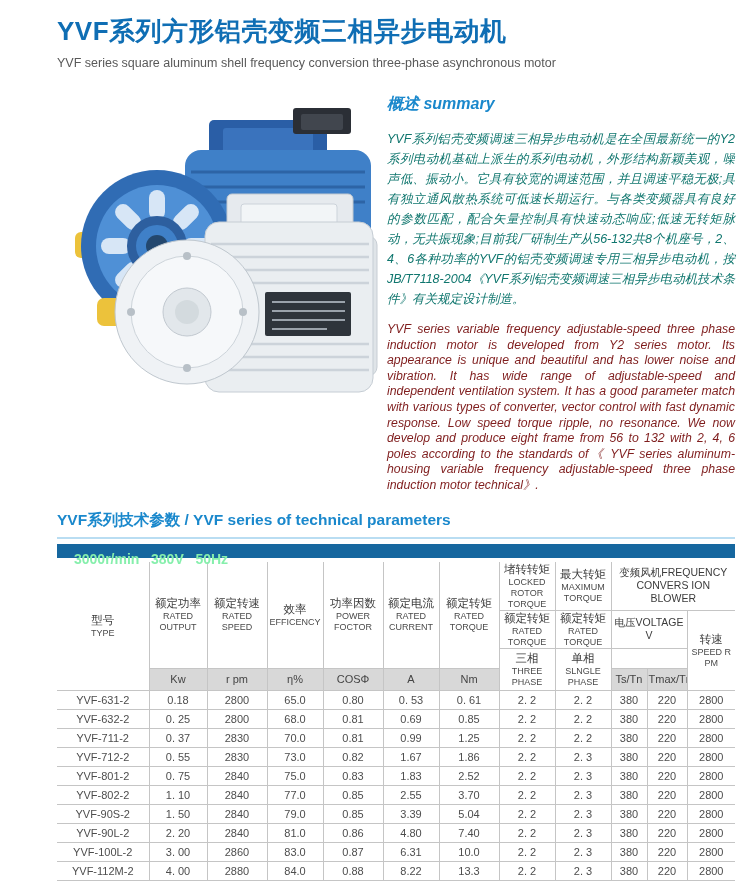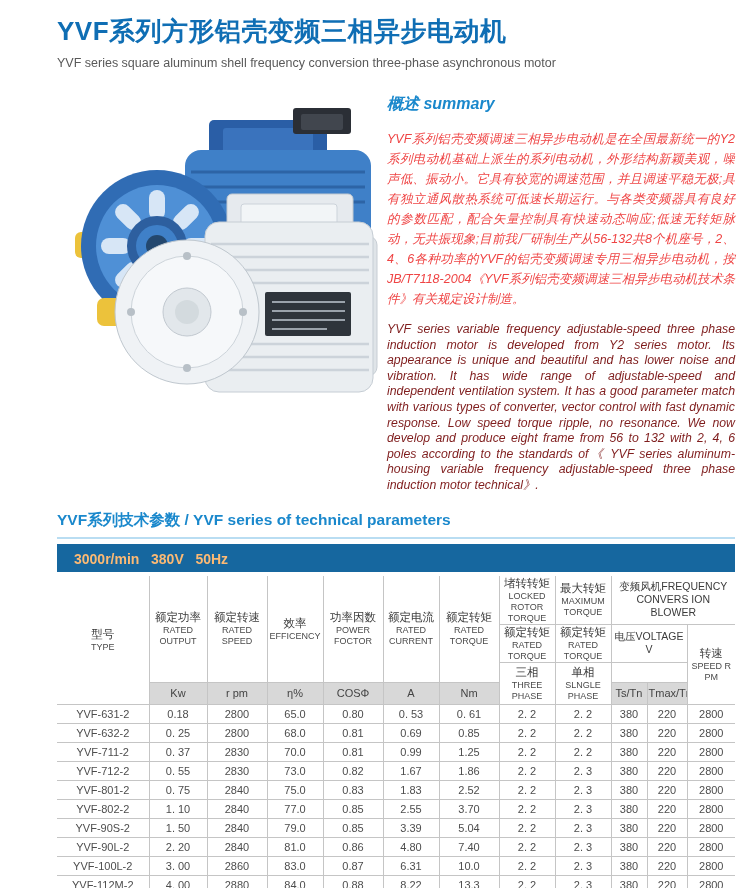--- a/index.html
+++ b/index.html
@@ -12,29 +12,29 @@
   .content { padding:14px 13px 0 57px; }
 
   .page-title { font-size:26px; font-weight:bold; color:#0f6eb4; letter-spacing:0.5px; }
   .page-subtitle { font-size:12.5px; color:#595959; margin-top:7px; }
 
   .top-cols { display:flex; margin-top:24px;font-style:italic; }
   .photo-wrap { width:322px; flex:0 0 322px; }
   .summary-col { flex:1; padding-left:8px; }
 
   .summary-heading { font-size:16px; font-weight:bold; color:#1a88cc; margin-bottom:14px; }
-  .para-zh { font-size:12.5px; line-height:20px; text-align:justify; color:#ef4444; }
+  .para-zh { font-size:12.5px; line-height:20px; text-align:justify; color:#0f766e; }
   .para-en { font-size:12.3px; line-height:15.6px; text-align:justify; color:#7f1d1d; margin-top:13px; }
 
   .section-title { font-size:15.5px; font-weight:bold; color:#1a88cc; margin-top:16px; }
   .section-divider { border:0; border-top:2px solid #b9ddf2; margin-top:6px; }
 
   .spec-bar {
-    margin-top:5px; height:28px; line-height:30px;
-    background:#16679f; color:#fdba74;
+    margin-top:5px; height:14px; line-height:30px;
+    background:#16679f; color:#86efac;
     font-size:14px; font-weight:bold; padding-left:17px; white-space:pre;
   }
 
   table.spec-table {
     margin-top:4px; width:678px; table-layout:fixed; border-collapse:collapse;
   }
   .spec-table th, .spec-table td {
     border:1px solid #c5c5c5; text-align:center; vertical-align:middle;
     font-weight:normal; padding:0 1px; overflow:hidden;
   }

